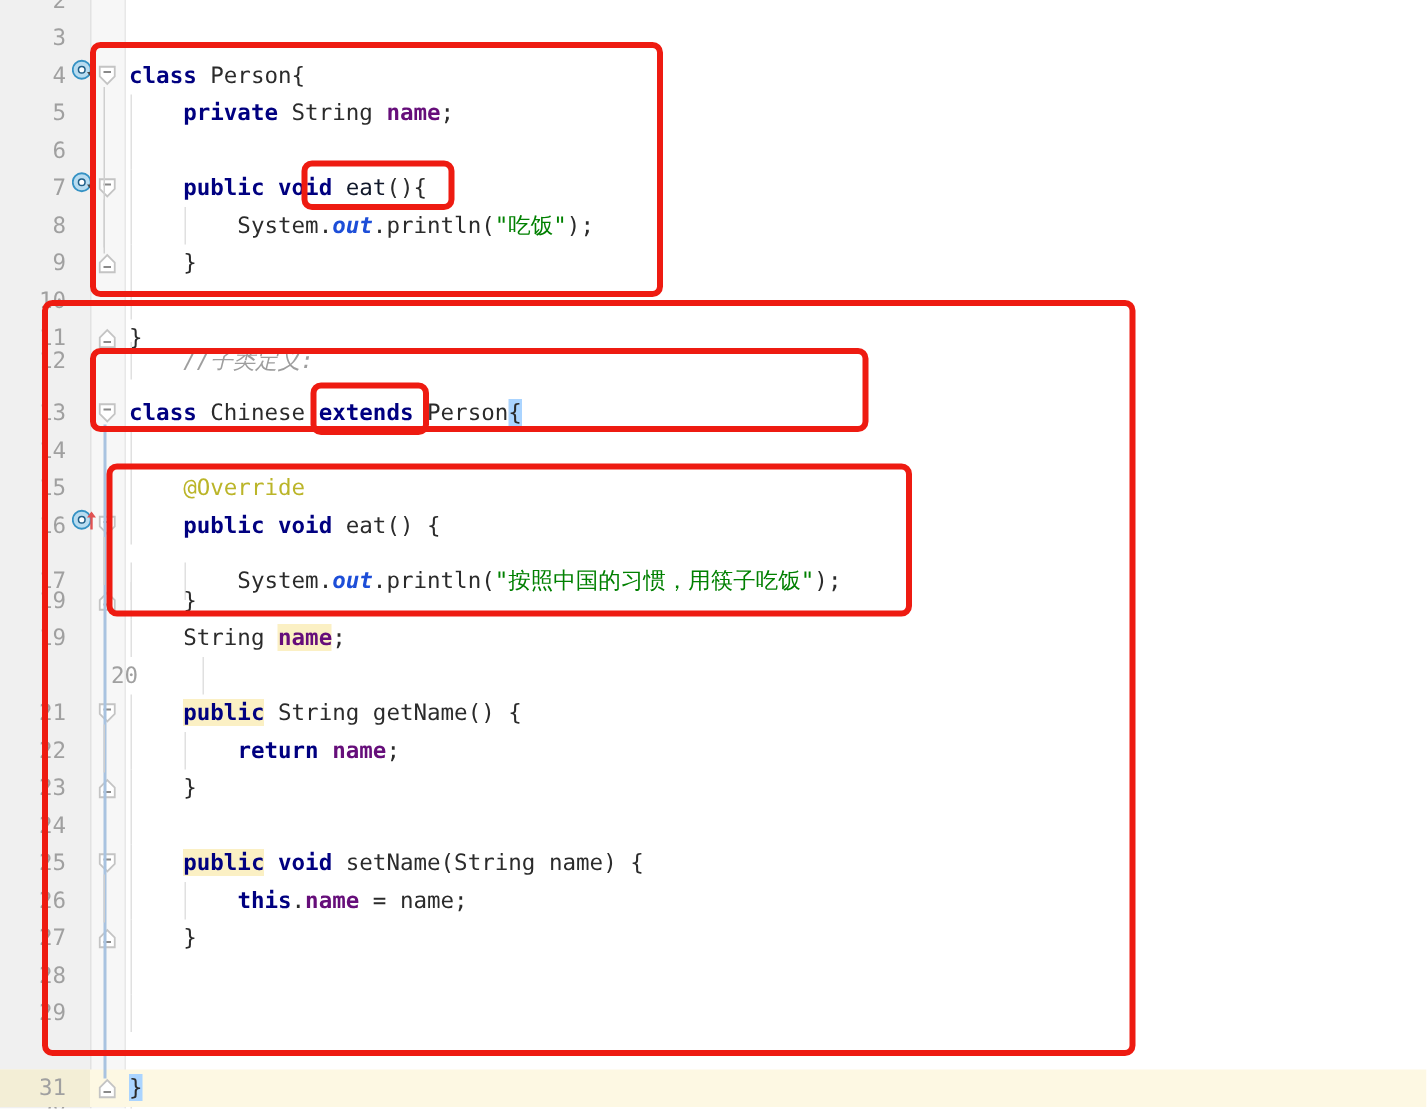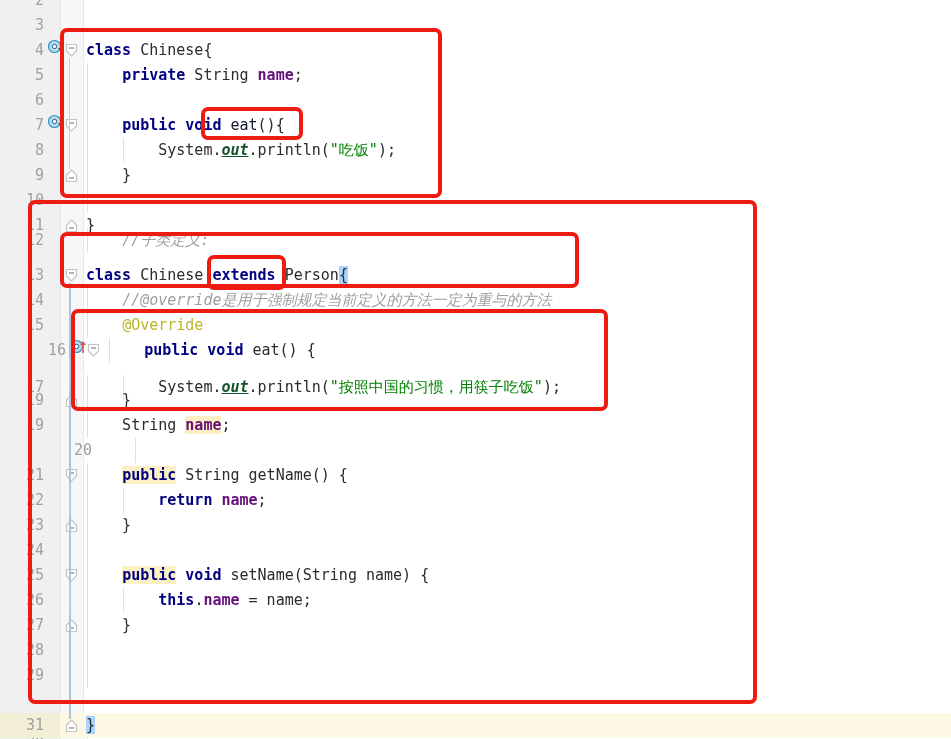--- a/index.html
+++ b/index.html
@@ -67,21 +67,21 @@
   }
 
   
   .kw      {color:#000080;font-weight:bold;}
   .kw-hl   {color:#000080;font-weight:bold;background:#fbf0c4;}
   .str     {color:#008000;}
   .cmt     {color:#9e9e9e;font-style:italic;}
   .anno    {color:#bbb529;}
   .fld     {color:#660e7a;font-weight:bold;}
   .fld-hl  {color:#660e7a;font-weight:bold;background:#fbf0c4;}
-  .stat    {color:#14532d;font-weight:bold;font-style:italic;text-decoration:underline;}
+  .stat    {color:#1d4ed8;font-weight:bold;font-style:italic;}
   .dim     {color:#0f172a;}
   .brace-hl{background:#aad4ff;}
   .plain   {color:#2b2b2b;}
 
   
   .iguide{
     position:absolute;top:0;height:25px;width:1px;background:#e0e0e0;
   }
 
   
@@ -140,21 +140,21 @@
             <path d="M10 10 L13 14 L16 10 Z" fill="#4a4a4a"></path>
           </svg></div>
         <div class="foldicon">
           <div class="fold-shape">
             <svg width="13" height="15" viewBox="0 0 13 15">
               <path d="M1.5 1.5 H11.5 V8 L6.5 13 L1.5 8 Z" fill="#ffffff" stroke="#c4c4c4" stroke-width="1.2"></path>
               <line x1="4" y1="5" x2="9" y2="5" stroke="#8a8a8a" stroke-width="1.3"></line>
             </svg>
           </div>
         </div>
-        <div class="code"><span class="kw">class</span><span class="plain"> Chinese{</span></div>
+        <div class="code"><span class="kw">class</span><span class="plain"> Person{</span></div>
       </div>
       <div class="row" style="top: 63px;">
         <div class="lineno">5</div>
         <div class="iguide" style="left: 87px;"></div>
         <div class="code"><span class="plain">    </span><span class="kw">private</span><span class="plain"> String </span><span class="fld">name</span><span class="plain">;</span></div>
       </div>
       <div class="row" style="top: 88px;">
         <div class="lineno">6</div>
         <div class="iguide" style="left: 87px;"></div>
         <div class="code"></div>
@@ -227,28 +227,28 @@
               <path d="M1.5 1.5 H11.5 V8 L6.5 13 L1.5 8 Z" fill="#ffffff" stroke="#c4c4c4" stroke-width="1.2"></path>
               <line x1="4" y1="5" x2="9" y2="5" stroke="#8a8a8a" stroke-width="1.3"></line>
             </svg>
           </div>
         </div>
         <div class="code"><span class="kw">class</span><span class="plain"> Chinese </span><span class="kw">extends</span><span class="plain"> Person</span><span class="brace-hl">{</span></div>
       </div>
       <div class="row" style="top: 288px;">
         <div class="lineno">14</div>
         <div class="iguide" style="left: 87px;"></div>
-        <div class="code"><span class="plain">    </span><span class="cmt">//@override是用于强制规定当前定义的方法一定为重与的方法</span></div>
+        <div class="code"><span class="plain">    </span></div>
       </div>
       <div class="row" style="top: 313px;">
         <div class="lineno">15</div>
         <div class="iguide" style="left: 87px;"></div>
         <div class="code"><span class="plain">    </span><span class="anno">@Override</span></div>
       </div>
-      <div class="row" style="top: 338px; margin-left: 22px;">
+      <div class="row" style="top: 338px;">
         <div class="lineno">16</div>
         <div class="marker"><svg width="20" height="17" viewBox="0 0 20 17">
             <circle cx="6.5" cy="8.5" r="6" fill="#b8dcf0" stroke="#3592c4" stroke-width="1.2"></circle>
             <circle cx="6.5" cy="8.5" r="2.2" fill="#ffffff" stroke="#1f5f88" stroke-width="1"></circle>
             <path d="M13 15 V4" stroke="#e05252" stroke-width="1.6"></path>
             <path d="M10 7 L13 3 L16 7 Z" fill="#e05252"></path>
           </svg></div>
         <div class="foldicon">
           <div class="fold-shape">
             <svg width="13" height="15" viewBox="0 0 13 15">

